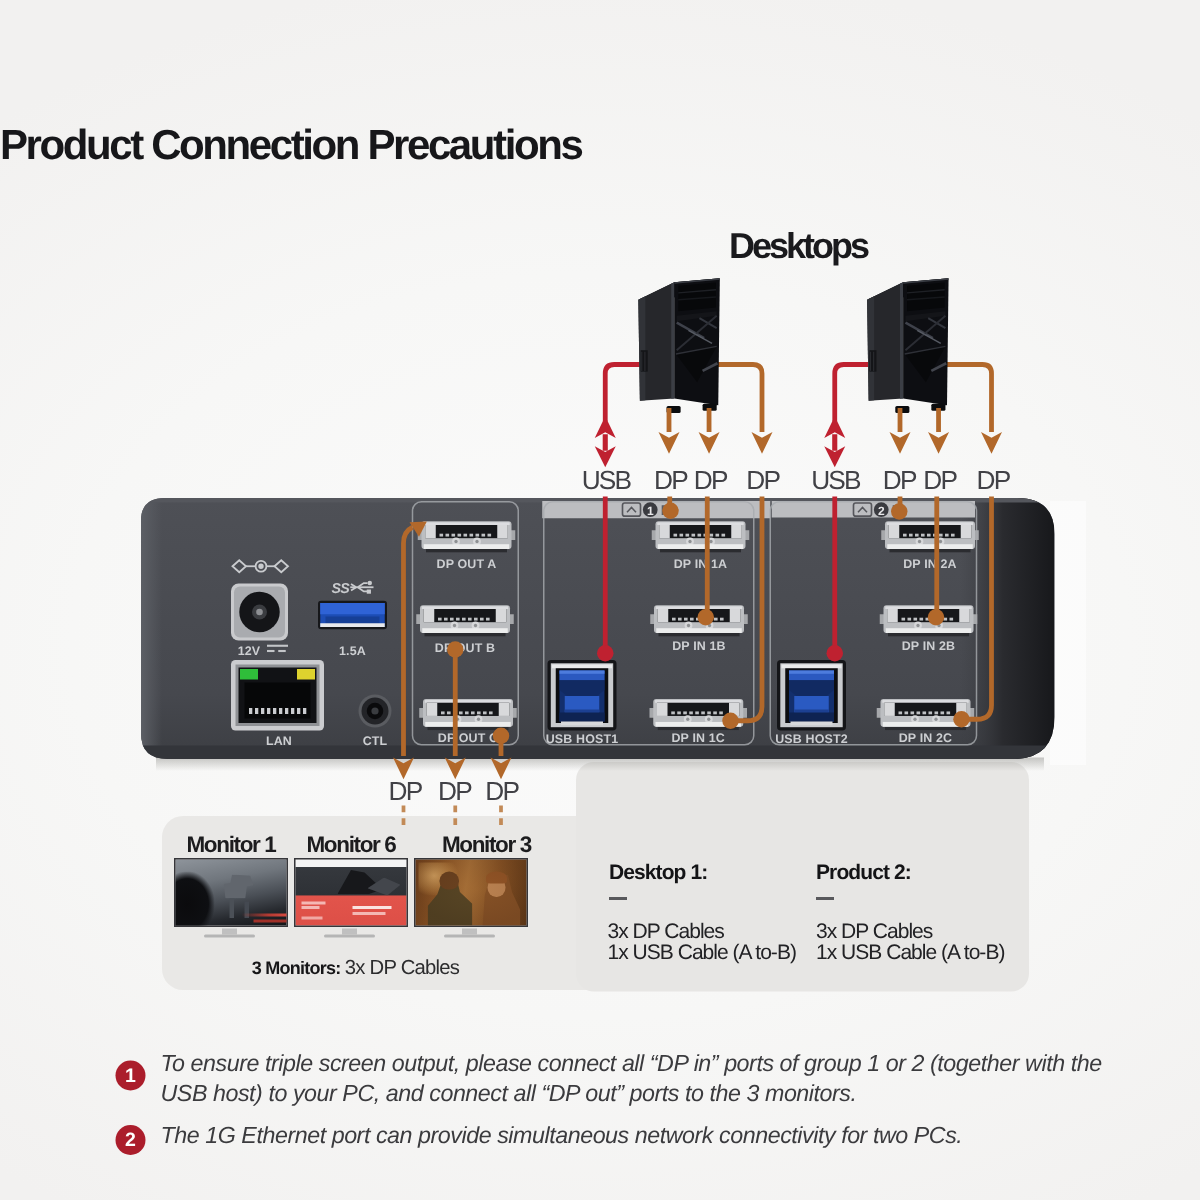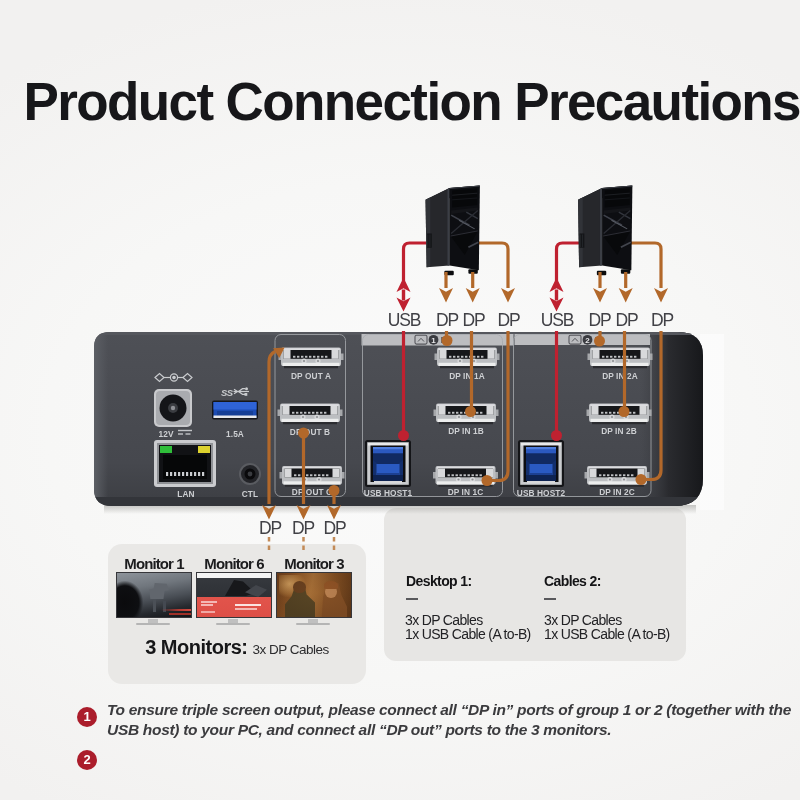--- a/index.html
+++ b/index.html
@@ -1,53 +1,54 @@
 <!DOCTYPE html>
 <html><head>
 <meta charset="utf-8">
 <style>
   html,body{margin:0;padding:0;}
   body{width:800px;height:800px;overflow:hidden;font-family:"Liberation Sans",sans-serif;}
   #page{position:relative;width:800px;height:800px;
     background:radial-gradient(ellipse 640px 450px at 400px 430px,#fbfbfb 0%,#f7f7f6 55%,#f2f1f0 100%);}
-  .title{position:absolute;left:0;top:71px;width:800px;text-align:right;
-    font-size:53px;font-weight:bold;color:#17171a;letter-spacing:-1.6px;}
+  .title{position:absolute;left:0;top:81px;width:800px;text-align:left;
+    font-size:28px;font-weight:bold;color:#17171a;letter-spacing:-1.6px;}
   .desktops{position:absolute;left:432px;top:151px;width:200px;text-align:center;
     font-size:24px;font-weight:bold;color:#1a1a1d;letter-spacing:-2px;}
   
-  .moncard{position:absolute;left:108px;top:544px;width:258px;height:140px;border-radius:14px;background:#e9e8e6;}
+  .moncard{position:absolute;left:108px;top:544px;width:258px;height:116px;border-radius:14px;background:#e9e8e6;padding-left:39px;}
   .monlab{position:absolute;top:11px;width:80px;text-align:center;font-weight:bold;font-size:15px;color:#1c1c1e;letter-spacing:-0.9px;}
   .scr{position:absolute;top:28px;width:74px;height:44px;border:1.5px solid #36363a;background:#555;}
   .neck{position:absolute;top:74.5px;width:10px;height:4px;background:#c0c0c0;}
   .base{position:absolute;top:78.5px;width:34px;height:2.5px;background:#b5b5b5;border-radius:1px;}
   .m3text{position:absolute;left:0;top:92px;width:258px;text-align:center;color:#222;}
-  .m3text b{font-size:20px;color:#161618;letter-spacing:-0.5px;}
+  .m3text b{font-size:12px;color:#161618;letter-spacing:-0.5px;}
   .m3text span{font-size:13.5px;color:#2c2c2e;letter-spacing:-0.5px;}
   
   .rcard{position:absolute;left:384px;top:508px;width:302px;height:153px;border-radius:12px;background:#e7e6e4;}
   .rc-red{position:absolute;left:21px;top:19px;width:260px;font-size:16.5px;line-height:15.5px;color:#a4212e;letter-spacing:-0.55px;}
   .rc-h{position:absolute;top:65px;font-size:14px;font-weight:bold;color:#141416;letter-spacing:-0.6px;}
   .rc-dash{position:absolute;top:90px;width:12px;height:2px;background:#59595c;}
   .rc-t{position:absolute;top:106px;font-size:14px;line-height:13.5px;color:#222225;letter-spacing:-0.65px;white-space:nowrap;}
   
   .note{position:absolute;color:#3b3b3e;font-style:italic;font-size:15.5px;line-height:20px;letter-spacing:-0.3px;white-space:nowrap;}
   .ncirc{position:absolute;left:77px;width:20px;height:20px;border-radius:50%;background:#ab1d2b;
     color:#fff;font-size:13px;font-weight:bold;text-align:center;line-height:20px;font-style:normal;}
   svg{position:absolute;left:0;top:0;}
   svg text{-webkit-font-smoothing:antialiased;}
 </style>
 </head>
 <body>
 <div id="page">
   <div class="title">Product Connection Precautions</div>
+  <div class="desktops">Desktops</div>
 
   <div class="moncard">
     <div class="monlab" style="left:6px;">Monitor 1</div>
     <div class="monlab" style="left:86px;">Monitor 6</div>
-    <div class="monlab" style="left:166px;">Monitor 3</div>
+    <div class="monlab" style="left:166px;text-align:right;">Monitor 3</div>
     <div class="scr" style="left:8px;background:linear-gradient(170deg,#8e949b 0%,#70767d 32%,#4a4f56 58%,#26292e 80%,#131417 100%);">
       <div style="position:absolute;left:0;top:8px;width:26px;height:36px;background:radial-gradient(ellipse at 30% 60%,#0b0b0d 0%,#0e0f12 55%,rgba(20,21,24,0) 72%);"></div>
       <div style="position:absolute;left:30px;top:10px;width:22px;height:16px;background:#61666d;clip-path:polygon(15% 100%,10% 40%,30% 35%,35% 0,90% 5%,100% 45%,80% 50%,75% 100%);"></div>
       <div style="position:absolute;left:36px;top:26px;width:3px;height:13px;background:#4b5057;"></div>
       <div style="position:absolute;left:46px;top:28px;width:3px;height:11px;background:#444951;"></div>
       <div style="position:absolute;left:44px;top:36px;width:30px;height:2px;background:linear-gradient(90deg,rgba(200,60,50,0),#b43a32 60%,#d64a40);"></div>
       <div style="position:absolute;left:52px;top:40px;width:22px;height:1.5px;background:#a03028;"></div>
     </div>
     <div class="scr" style="left:88px;background:linear-gradient(180deg,#f4f4f4 0%,#f4f4f4 11%,#35383d 12%,#2e3136 54%,#e2544b 55%,#dd4f47 100%);">
       <div style="position:absolute;left:28px;top:7px;width:30px;height:16px;background:#17181b;clip-path:polygon(0 100%,30% 0,60% 10%,100% 80%,70% 100%);"></div>
@@ -71,30 +72,31 @@
       <div class="base" style="left:28px;"></div>
     <div class="neck" style="left:120px;"></div>
       <div class="base" style="left:108px;"></div>
     <div class="neck" style="left:200px;"></div>
       <div class="base" style="left:188px;"></div>
     <div class="m3text"><b>3 Monitors: </b><span>3x DP Cables</span></div>
   </div>
 
   <div class="rcard">
     <div class="rc-h" style="left:22px;">Desktop 1:</div>
-    <div class="rc-h" style="left:160px;">Cables 2:</div>
+    <div class="rc-h" style="left:160px;">Product 2:</div>
     <div class="rc-dash" style="left:22px;"></div>
     <div class="rc-dash" style="left:160px;"></div>
     <div class="rc-t" style="left:21px;">3x DP Cables<br>1x USB Cable (A to-B)</div>
     <div class="rc-t" style="left:160px;">3x DP Cables<br>1x USB Cable (A to-B)</div>
   </div>
 
   <div class="ncirc" style="top:707px;">1</div>
-  <div class="note" style="left:107px;top:700px;font-weight:bold;">To ensure triple screen output, please connect all “DP in” ports of group 1 or 2 (together with the<br>USB host) to your PC, and connect all “DP out” ports to the 3 monitors.</div>
+  <div class="note" style="left:107px;top:700px;">To ensure triple screen output, please connect all “DP in” ports of group 1 or 2 (together with the<br>USB host) to your PC, and connect all “DP out” ports to the 3 monitors.</div>
   <div class="ncirc" style="top:750px;">2</div>
+  <div class="note" style="left:107px;top:748px;">The 1G Ethernet port can provide simultaneous network connectivity for two PCs.</div>
 
   <svg width="800" height="800" viewBox="0 0 800 800">
     <defs>
       <linearGradient id="faceG" x1="0" y1="0" x2="0" y2="1">
         <stop offset="0" stop-color="#4e5056"></stop>
           <stop offset="0.75" stop-color="#46484e"></stop>
           <stop offset="1" stop-color="#3c3e43"></stop>
       </linearGradient>
       <linearGradient id="endG" x1="0" y1="0" x2="1" y2="0">
         <stop offset="0" stop-color="#3c3e43" stop-opacity="0"></stop>

